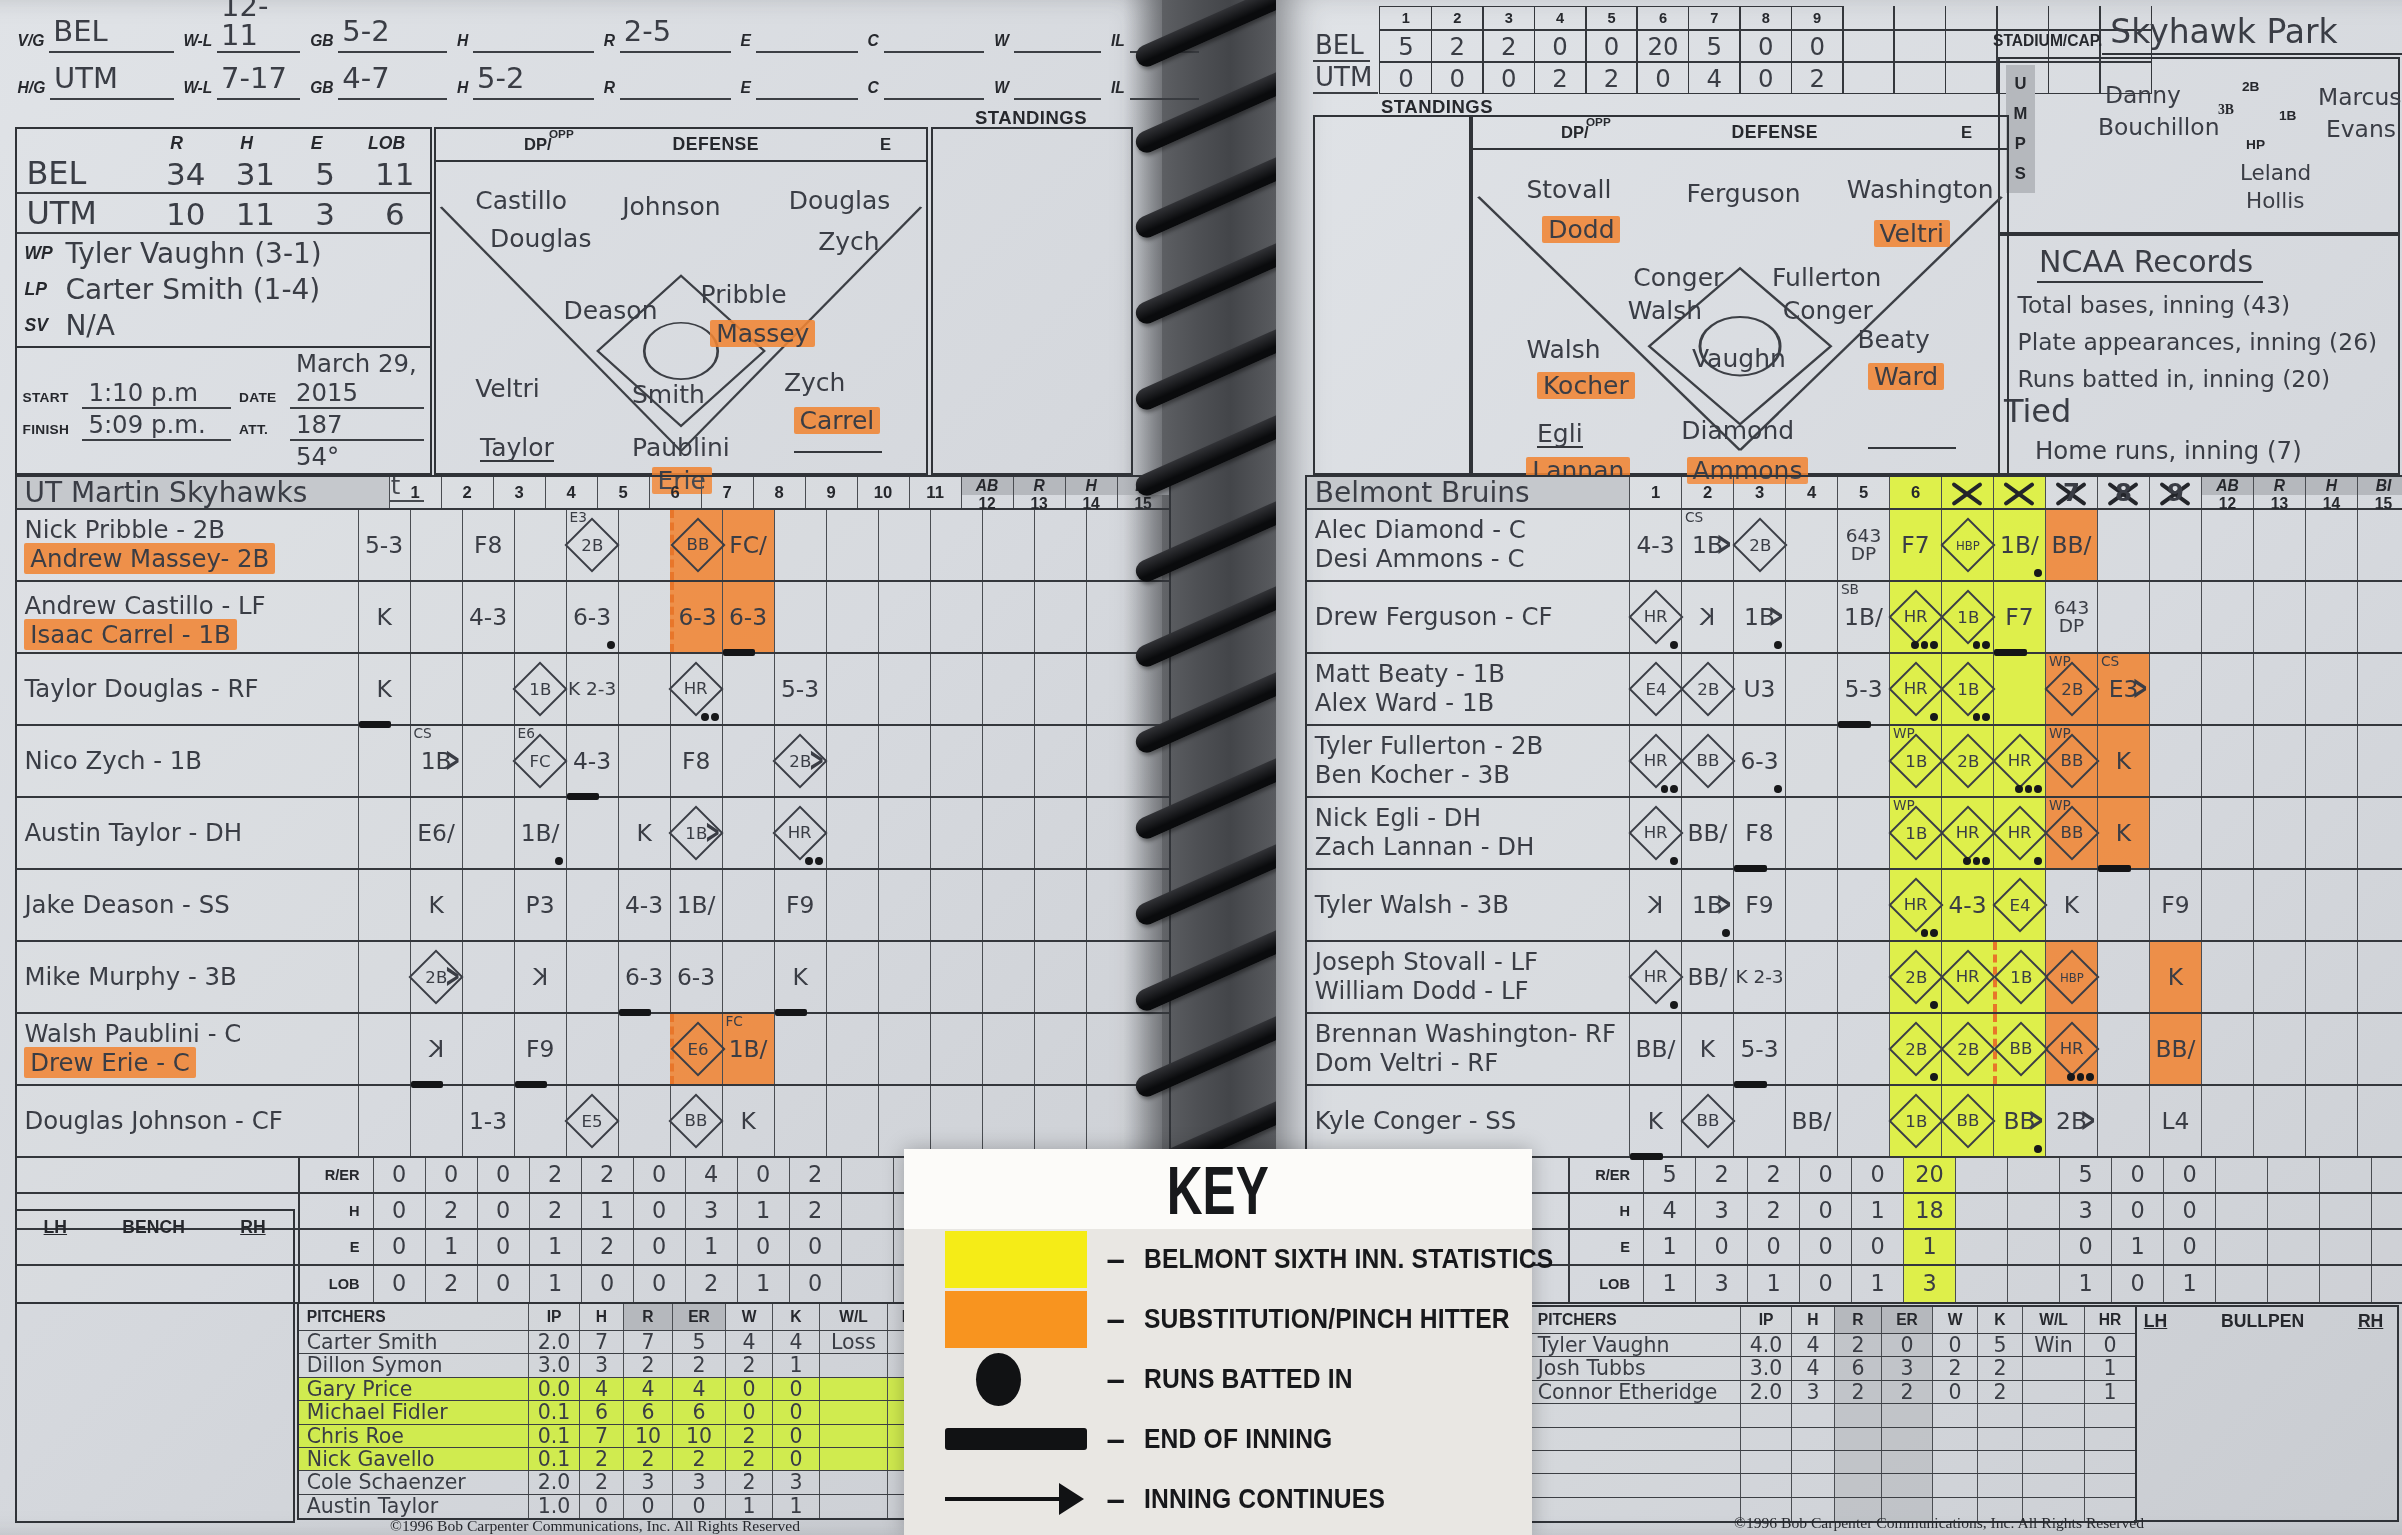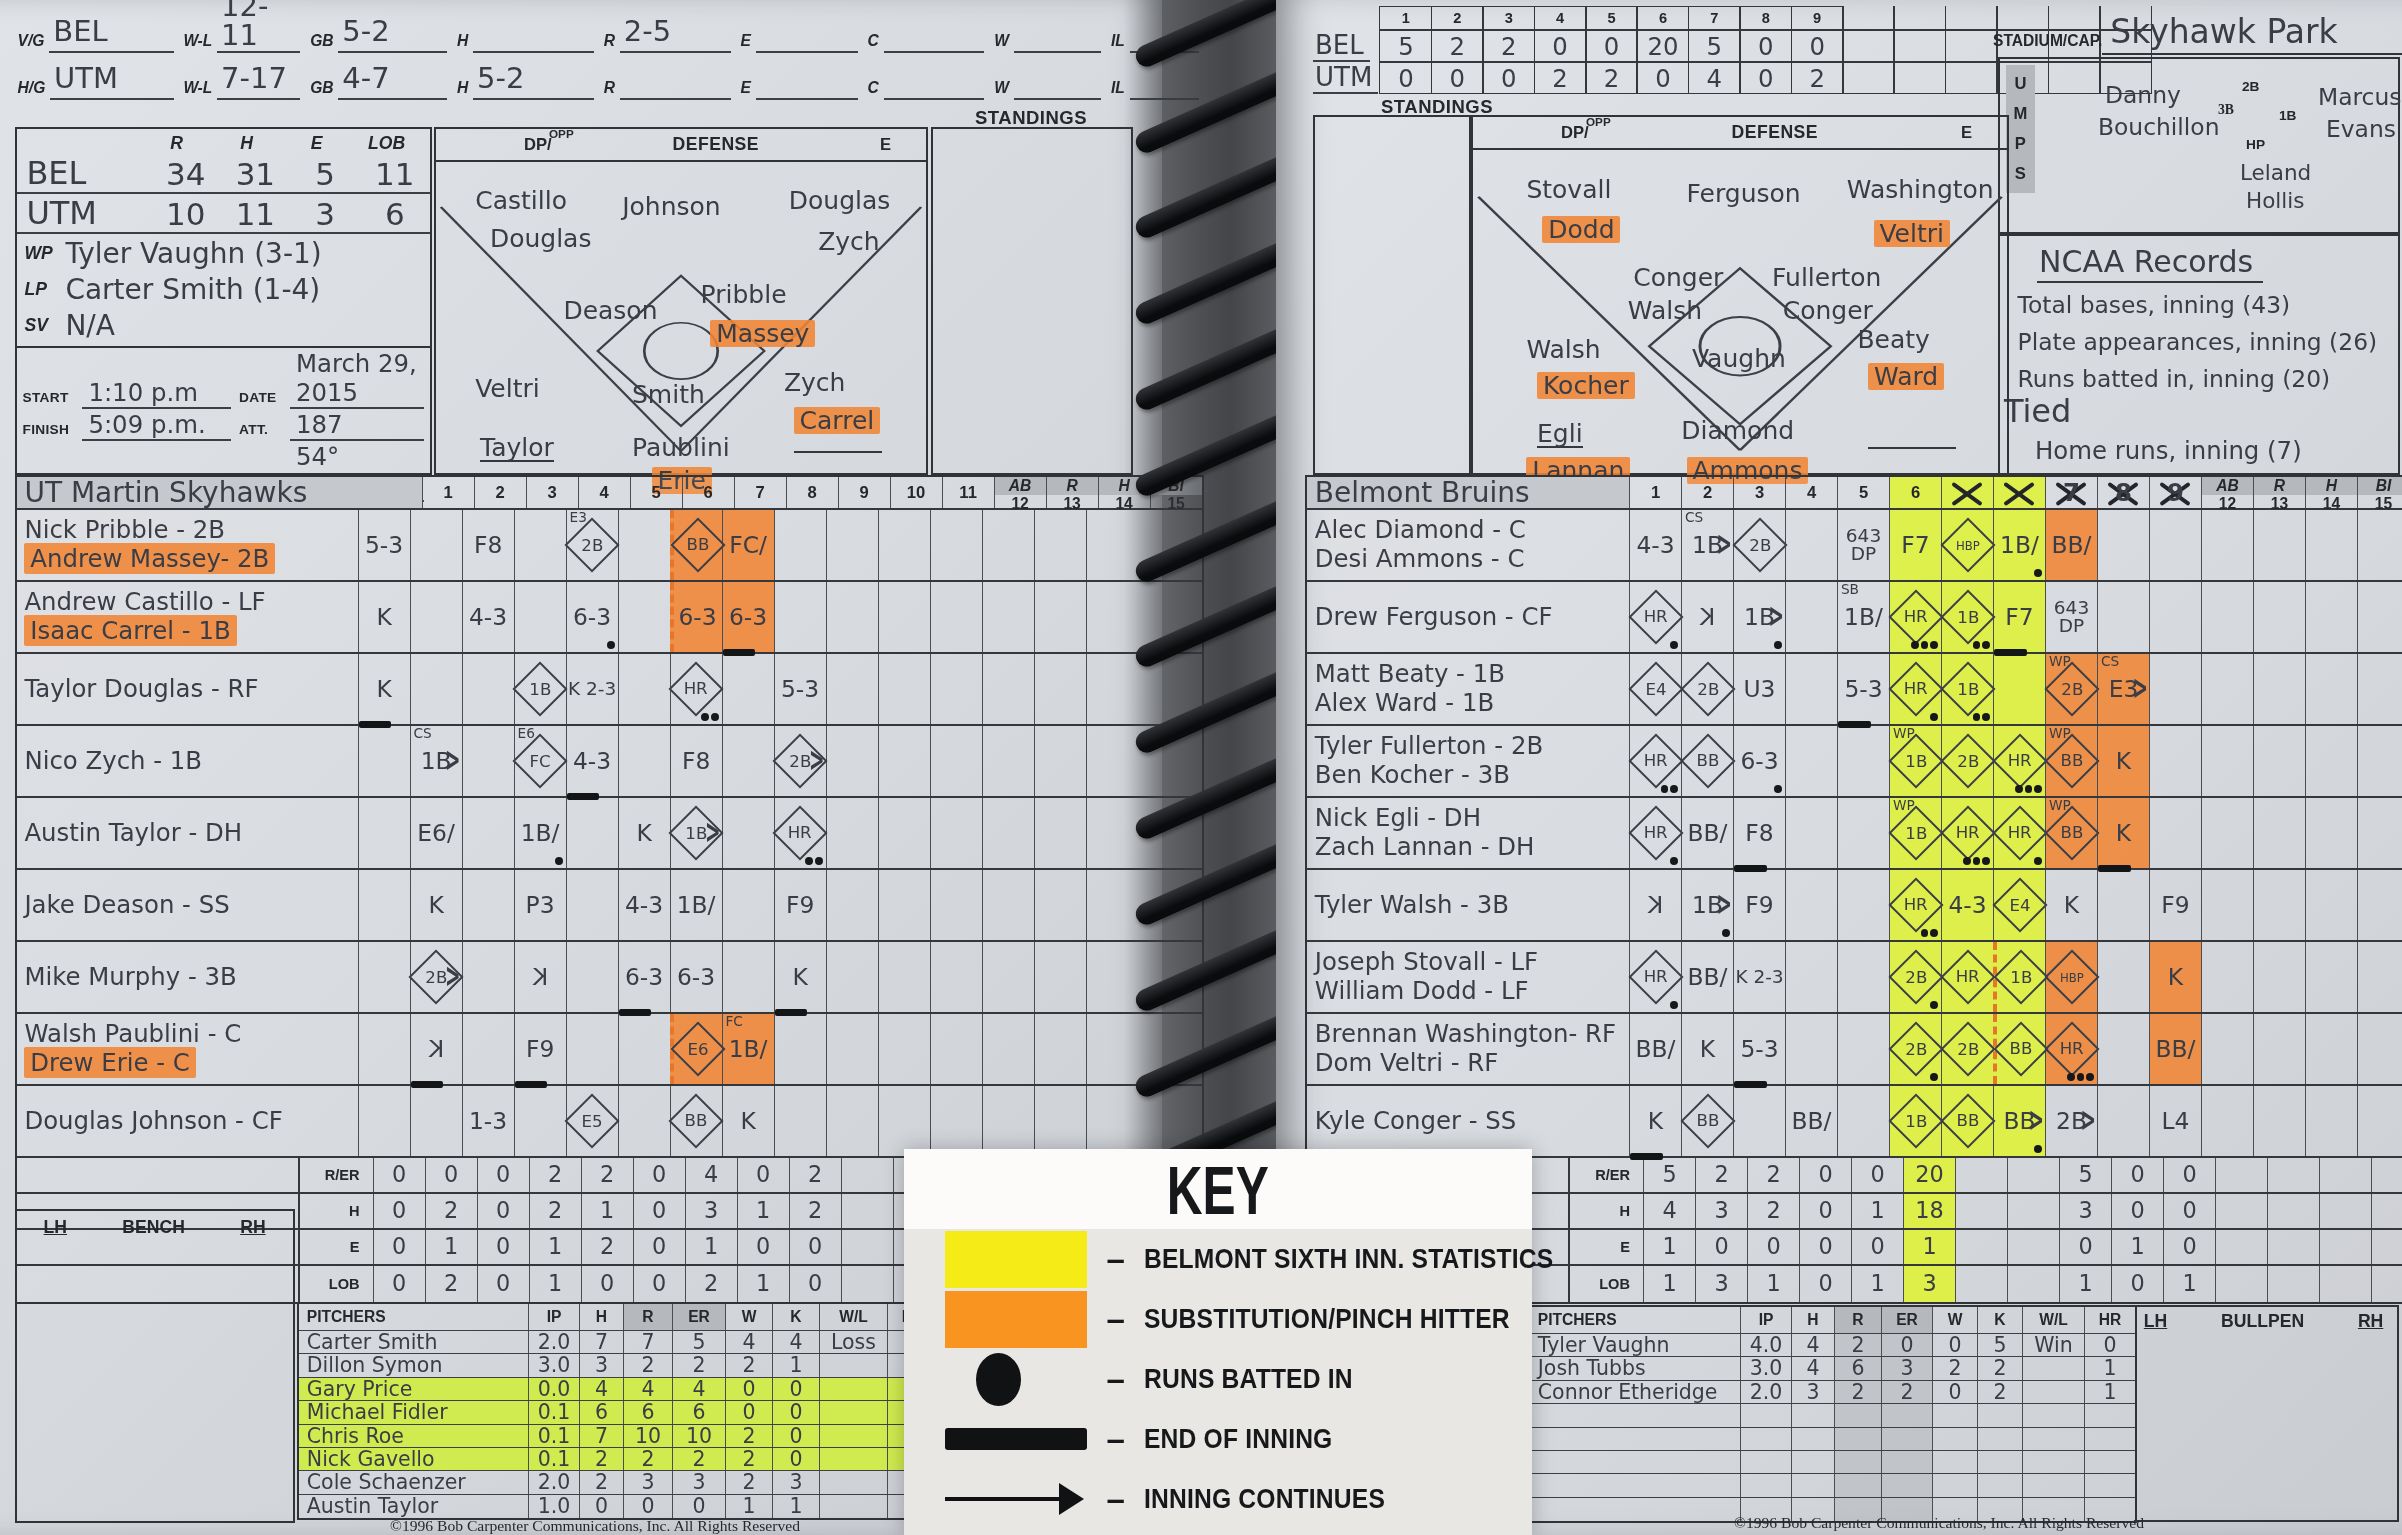--- a/index.html
+++ b/index.html
@@ -331,21 +331,21 @@
           <span class="def-name hw def-ul" style="left: 9%; top: 88%;">Taylor</span>
           <span class="def-name hw" style="left: 40%; top: 88%;">Paublini</span>
           <span class="def-name hw sub-orange" style="left: 44%; top: 98%;">Erie</span>
           <span class="def-name hw def-ul" style="left: 73%; top: 93%; min-width: 88px;"></span>
         </div>
     </div>
     <div class="bx" style="left:931px;top:127px;width:202px;height:348px;"></div>
 
     <div id="lp-grid" class="grid" style="left:14.6px;top:475px;">
         <div class="g-row g-head">
-          <div class="g-name g-title hw" style="width: 405px;">UT Martin Skyhawks</div>
+          <div class="g-name g-title hw" style="width: 372px;">UT Martin Skyhawks</div>
           <div class="g-col g-colhead" style="width: 52px;">
             <span class="pnum printed">1</span>
           </div>
           <div class="g-col g-colhead" style="width: 52px;">
             <span class="pnum printed">2</span>
           </div>
           <div class="g-col g-colhead" style="width: 52px;">
             <span class="pnum printed">3</span>
           </div>
           <div class="g-col g-colhead" style="width: 52px;">
@@ -423,21 +423,21 @@
           </div>
           <div class="g-col g-cell" style="width: 52px;"></div>
           <div class="g-col g-cell" style="width: 52px;"></div>
           <div class="g-col g-cell" style="width: 52px;"></div>
           <div class="g-col g-cell" style="width: 52px;"></div>
           <div class="g-col g-cell" style="width: 52px;"></div>
           <div class="g-col g-cell" style="width: 52px;"></div>
           <div class="g-col g-cell" style="width: 52px;"></div>
         </div>
         <div class="g-row g-batter">
-          <div class="g-name" style="width: 341px;">
+          <div class="g-name" style="width: 341px; justify-content: flex-end;">
             <span class="bname hw">Andrew Castillo - LF</span>
             <div><span class="bname hw sub-orange">Isaac Carrel - 1B</span></div>
           </div>
           <div class="g-col g-cell" style="width: 52px;">
             <span class="mark hw">K</span>
           </div>
           <div class="g-col g-cell" style="width: 52px;"></div>
           <div class="g-col g-cell" style="width: 52px;">
             <span class="mark hw">4-3</span>
           </div>

